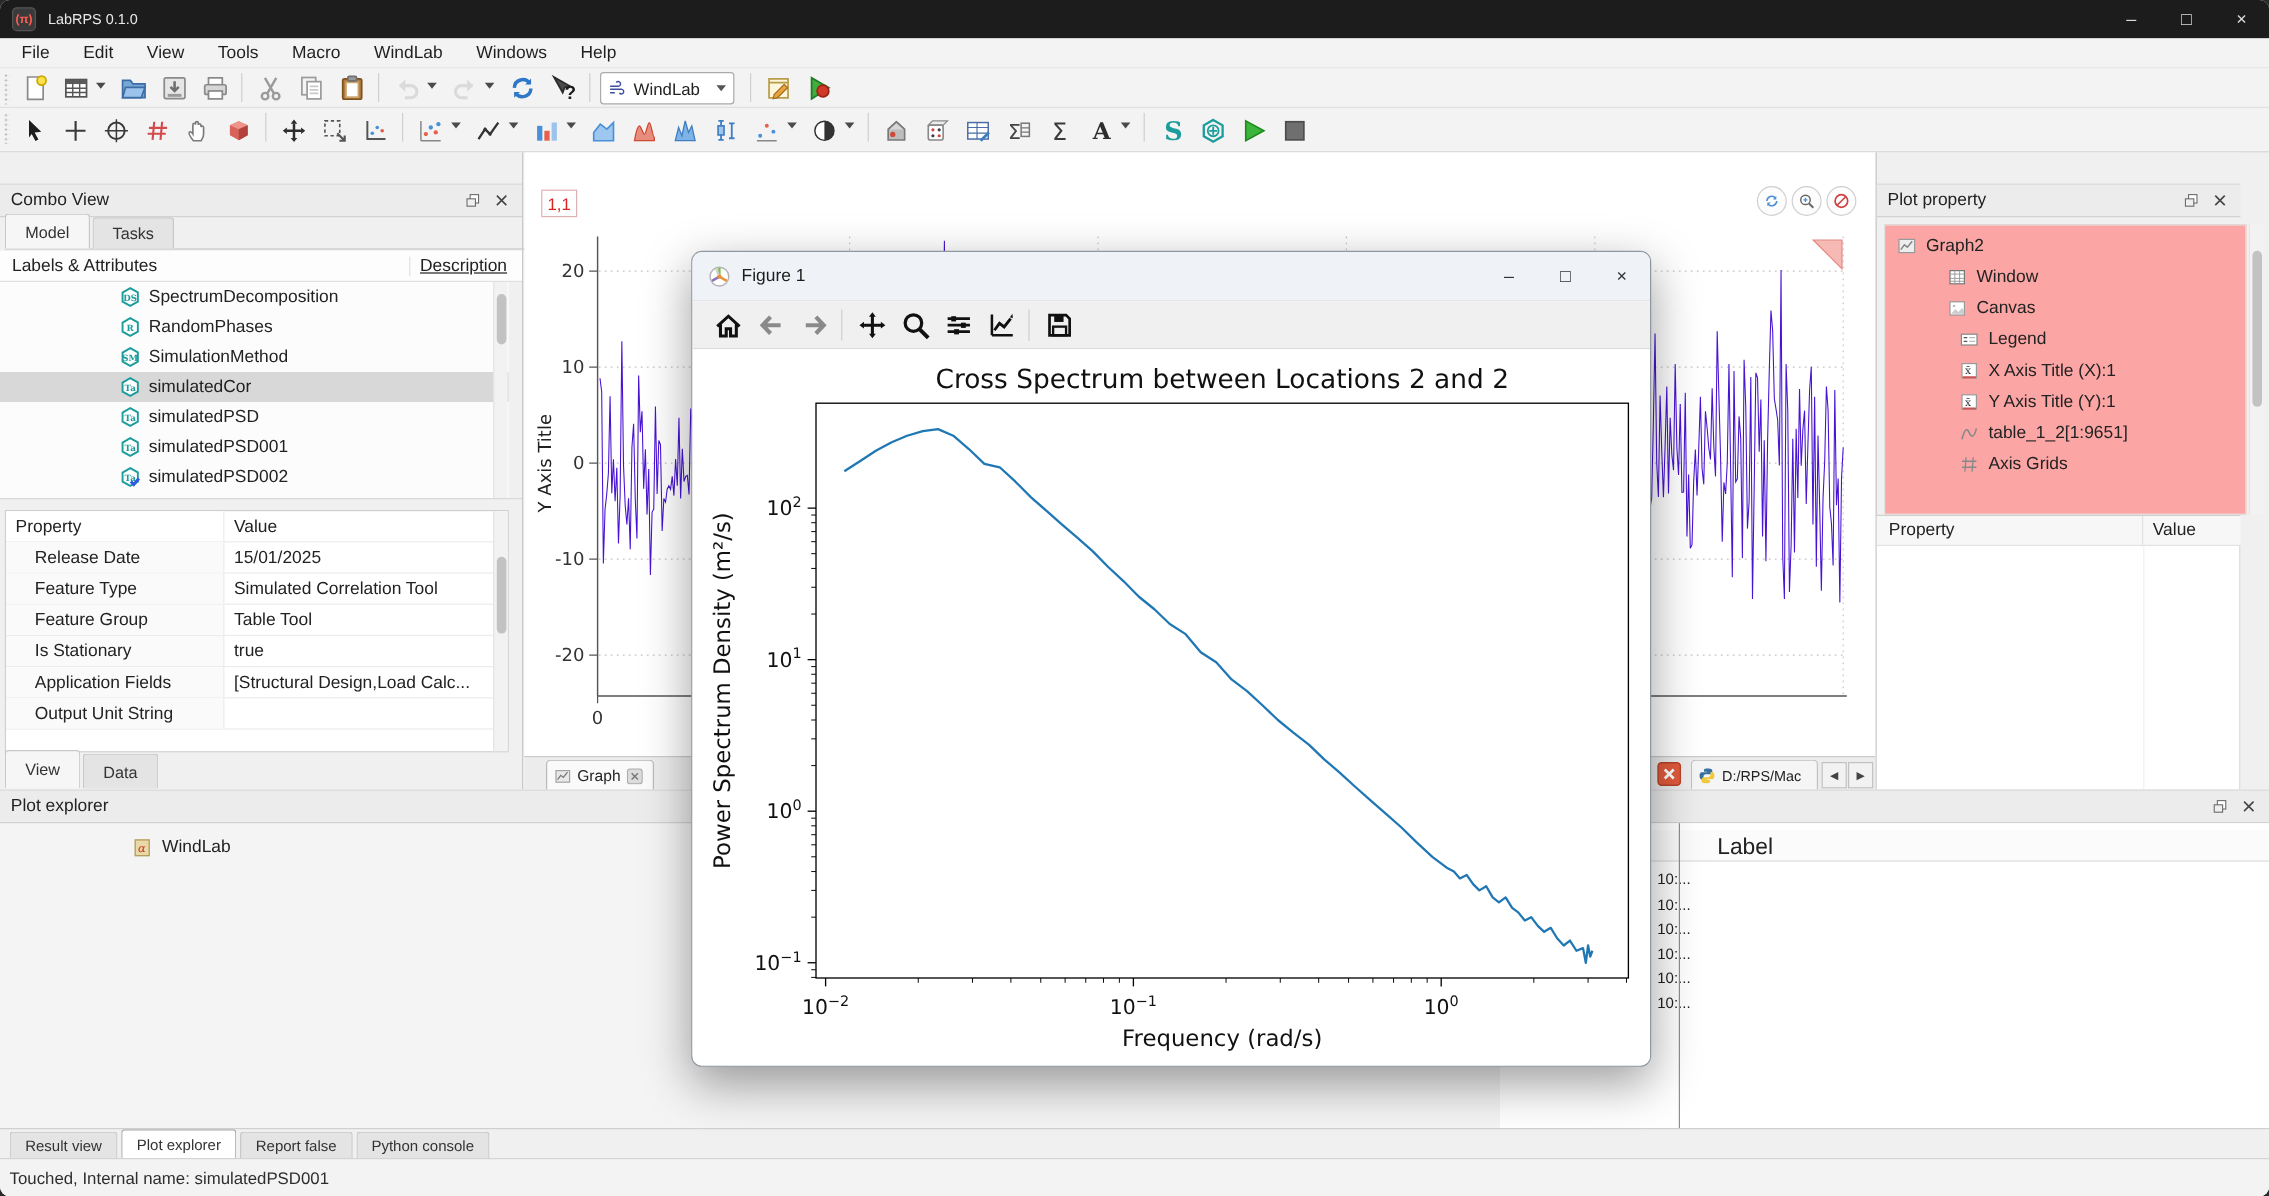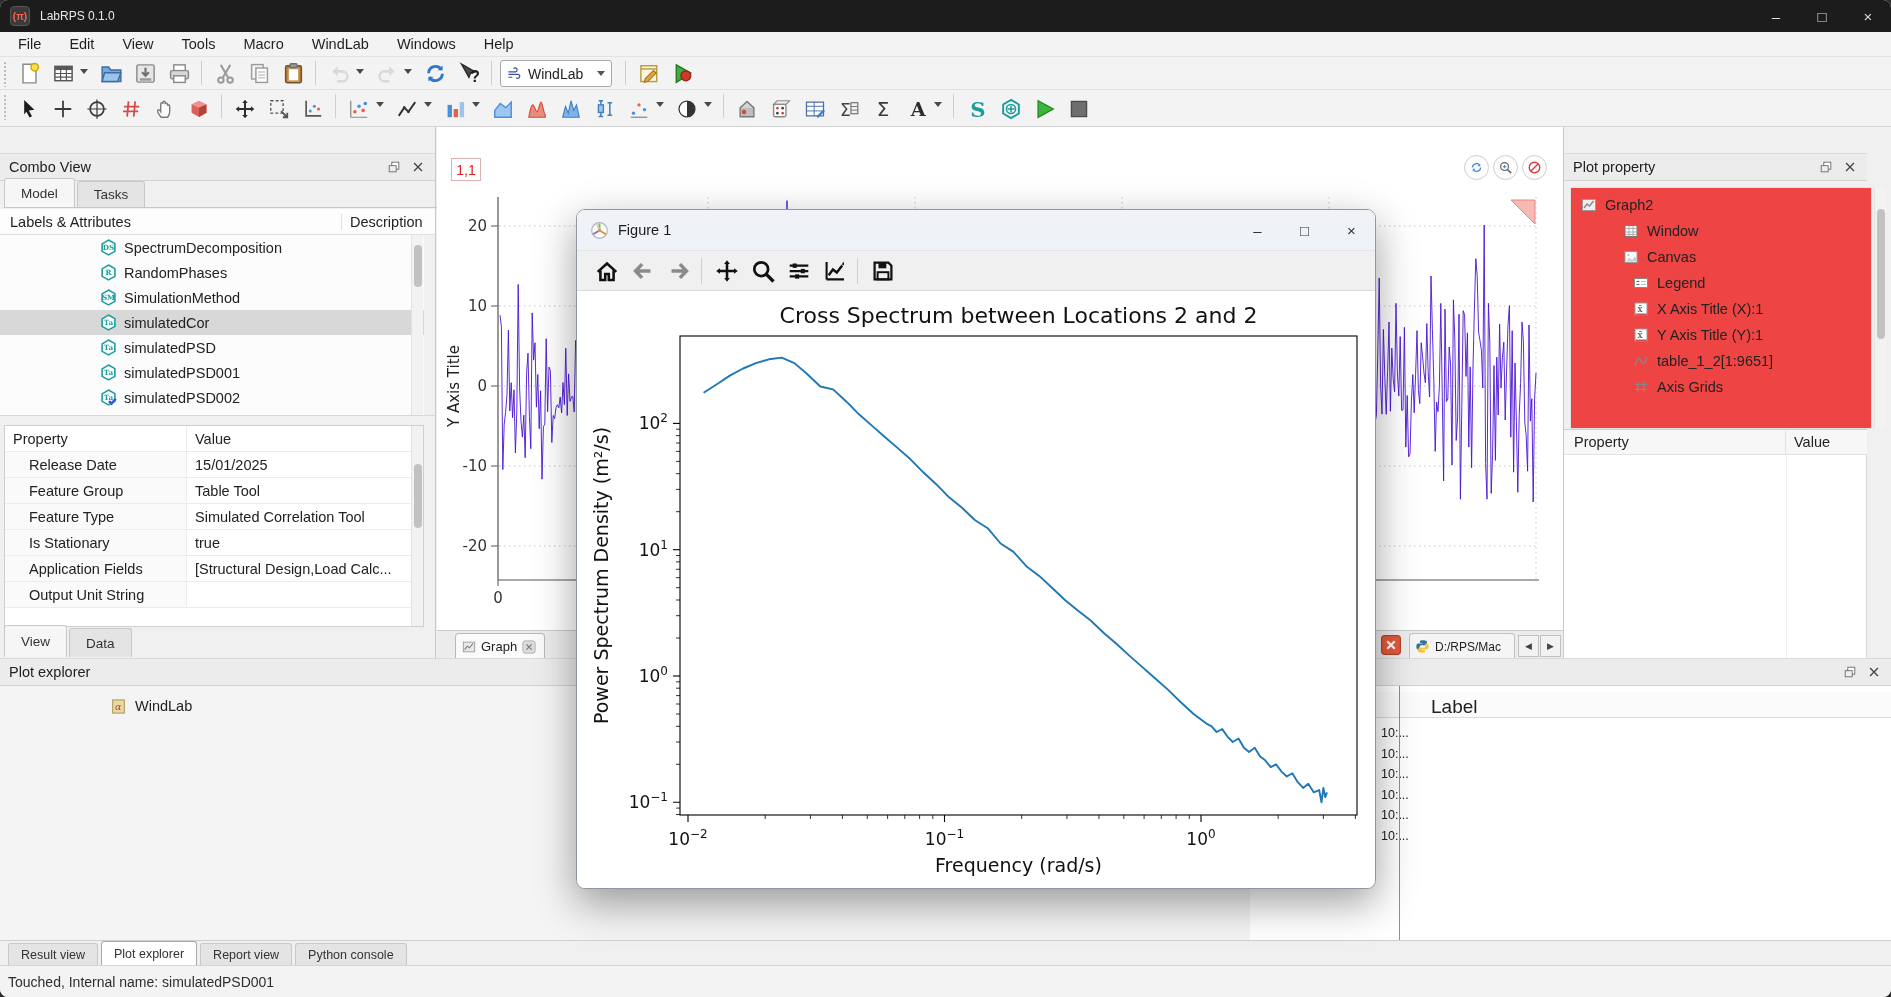--- a/index.html
+++ b/index.html
@@ -41,21 +41,21 @@
   .ph-btns { margin-left:auto; display:flex; align-items:center; gap:10px; padding-right:10px; color:#444; }
   .tab { position:relative; display:inline-flex; align-items:center; justify-content:center; font-size:13.5px; padding:0 16px; height:100%; background:#e4e4e4; border:1px solid #c8c8c8; border-bottom:none; border-radius:3px 3px 0 0; color:#333; }
   .tab.active { background:#f6f6f6; height:110%; font-weight:normal; }
 
   
   #combo-view { position:absolute; left:0; top:127px; width:436px; height:531px; background:#f0f0f0; border-right:1px solid #c9c9c9; }
   #cv-header { left:0; top:26px; width:100%; height:28px; }
   #cv-tabs { position:absolute; left:4px; top:54px; height:27px; display:flex; gap:2px; align-items:flex-end; width:100%; border-bottom:1px solid #c8c8c8;}
   #cv-colhdr { position:absolute; left:0; top:82px; width:100%; height:26px; background:#fdfdfd; border-bottom:1px solid #e0e0e0; display:flex; align-items:center; font-size:14.5px; }
   #cv-colhdr .c1 { padding-left:10px; width:342px; border-right:1px solid #e0e0e0; }
-  #cv-colhdr .c2 { padding-left:8px; }
+  #cv-colhdr .c2 { padding-left:8px;text-decoration:underline; }
   #cv-tree { position:absolute; left:0; top:108px; width:424px; height:180px; background:#fcfcfc; overflow:hidden; }
   .tree-row { position:relative; height:25px; display:flex; align-items:center; padding-left:100px; font-size:14.5px; }
   .tree-row.selected { background:#d8d8d8; }
   .tree-row .ic { margin-right:7px; }
   .vscroll { position:absolute; width:12px; background:#f2f2f2; border-left:1px solid #e3e3e3; }
   .vthumb { position:absolute; left:2px; width:8px; background:#c2c2c2; border-radius:4px; }
   #cv-splitter { position:absolute; left:0; top:288px; width:100%; height:10px; background:#f0f0f0; border-top:1px solid #d8d8d8; }
   #cv-props { position:absolute; left:4px; top:298px; width:420px; height:202px; background:#fff; border:1px solid #cfcfcf; overflow:hidden; }
   .prow { display:flex; height:26px; align-items:center; border-bottom:1px solid #ececec; font-size:14.5px; }
   .prow .k { width:182px; padding-left:24px; border-right:1px solid #ececec; height:100%; display:flex; align-items:center; background:#fafafa; }
@@ -69,21 +69,21 @@
   .overlay-btn { position:absolute; top:28px; width:25px; height:25px; border-radius:50%; background:#fdfdfd; border:1px solid #cfcfcf; display:flex; align-items:center; justify-content:center; }
   #graph-tabbar { position:absolute; left:0; top:503px; width:100%; height:28px; background:#ececec; border-top:1px solid #cbcbcb; }
   #graph-tab { position:absolute; left:18px; top:2px; width:90px; height:26px; background:#fafafa; border:1px solid #b9b9b9; border-bottom:none; border-radius:4px 4px 0 0; display:flex; align-items:center; gap:5px; padding:0 6px; font-size:13px; }
   #doc-close { position:absolute; left:944px; top:4px; }
   #doc-tab { position:absolute; left:972px; top:2px; width:106px; height:26px; background:#f5f5f5; border:1px solid #c2c2c2; border-bottom:none; border-radius:4px 4px 0 0; display:flex; align-items:center; gap:5px; padding:0 5px; font-size:12px; white-space:nowrap; overflow:hidden; }
   .navbtn { position:absolute; top:4px; width:21px; height:22px; background:#f2f2f2; border:1px solid #c2c2c2; font-size:9px; color:#444; display:flex; align-items:center; justify-content:center; }
 
   
   #plot-property { position:absolute; left:1563px; top:127px; width:304px; height:531px; background:#f0f0f0; border-left:1px solid #c9c9c9; }
   #pp-header { left:0; top:26px; width:100%; height:28px; }
-  #pp-tree { position:absolute; left:6px; top:60px; width:302px; height:242px; background:#ef4444; border:1px solid #e2e2e2; overflow:hidden; padding-top:4px; }
+  #pp-tree { position:absolute; left:6px; top:60px; width:302px; height:242px; background:#fca5a5; border:1px solid #e2e2e2; overflow:hidden; padding-top:4px; }
   .pp-row { height:26px; display:flex; align-items:center; font-size:14.5px; }
   .pp-row .ic { margin-right:8px; }
   .pp-chev { width:14px; display:flex; justify-content:center; margin-right:2px; color:#555; }
   #pp-props-hdr { position:absolute; left:0; top:302px; width:100%; height:26px; background:#f7f7f7; border-top:1px solid #cfcfcf; border-bottom:1px solid #e2e2e2; display:flex; align-items:center; font-size:14.5px; }
   #pp-props-hdr .c1 { padding-left:10px; width:222px; border-right:1px solid #e2e2e2; height:100%; display:flex; align-items:center;}
   #pp-props-hdr .c2 { padding-left:8px; }
   #pp-body { position:absolute; left:0; top:328px; width:100%; height:203px; background:#fff; border-right:1px solid #d8d8d8; }
   #pp-body .colline { position:absolute; left:222px; top:0; width:1px; height:100%; background:#f0f0f0; }
 
   
@@ -623,26 +623,26 @@
     <div id="cv-props">
         <div class="prow hdr">
           <span class="k">Property</span>
           <span class="v">Value</span>
         </div>
         <div class="prow">
           <span class="k">Release Date</span>
           <span class="v">15/01/2025</span>
         </div>
         <div class="prow">
+          <span class="k">Feature Type</span>
+          <span class="v">Simulated Correlation Tool</span>
+        </div>
+        <div class="prow">
           <span class="k">Feature Group</span>
           <span class="v">Table Tool</span>
-        </div>
-        <div class="prow">
-          <span class="k">Feature Type</span>
-          <span class="v">Simulated Correlation Tool</span>
         </div>
         <div class="prow">
           <span class="k">Is Stationary</span>
           <span class="v">true</span>
         </div>
         <div class="prow">
           <span class="k">Application Fields</span>
           <span class="v">[Structural Design,Load Calc...</span>
         </div>
         <div class="prow">
@@ -1073,20 +1073,20 @@
           <polyline points="126.6,101.7 140.2,93.0 153.2,84.4 166.1,77.5 178.9,72.1 192.0,68.3 204.7,66.6 217.4,72.1 230.4,83.2 243.3,95.5 256.1,98.4 269.0,110.2 282.0,123.3 294.9,134.6 307.8,146.0 320.5,156.9 333.5,168.3 346.3,181.3 359.2,193.2 372.1,206.3 385.0,216.7 397.8,229.0 410.7,237.2 423.6,252.5 436.5,260.9 449.3,275.2 462.2,284.9 475.0,296.7 487.9,309.0 500.8,319.5 513.7,329.5 526.5,341.8 539.4,352.8 552.3,364.6 565.1,375.9 578.0,387.2 590.9,398.6 603.8,411.2 616.6,423.0 629.4,432.6 634.6,435.3 639.6,441.0 645.2,438.1 650.6,445.8 655.8,451.0 661.5,447.5 666.9,456.8 672.1,461.0 677.7,456.8 683.1,465.6 688.2,469.3 693.7,476.1 699.0,473.3 704.5,480.6 709.8,485.5 715.3,482.2 720.6,490.9 726.1,496.9 731.3,492.8 736.7,501.3 742.2,499.1 744.5,511.3 746.4,496.9 748.2,506.1 750.0,501.3" fill="none" stroke="#1f77b4" stroke-width="1.9" stroke-linejoin="round"></polyline>
           <text x="441.5" y="32" text-anchor="middle" font-size="22" fill="#111">Cross Spectrum between Locations 2 and 2</text>
           <text x="441.5" y="581" text-anchor="middle" font-size="19" fill="#111">Frequency (rad/s)</text>
           <text x="31" y="284.5" transform="rotate(-90 31 284.5)" text-anchor="middle" font-size="19" fill="#111">Power Spectrum Density (m²/s)</text>
         </svg></div>
   </div>
 
   <div id="bottom-tabbar">
       <div class="tab">Result view</div>
       <div class="tab active">Plot explorer</div>
-      <div class="tab">Report view</div>
+      <div class="tab">Report false</div>
       <div class="tab">Python console</div>
     </div>
   <div id="statusbar">
     <span>Touched, Internal name: simulatedPSD001</span>
   </div>
 
 </div>
 
 </body></html>

